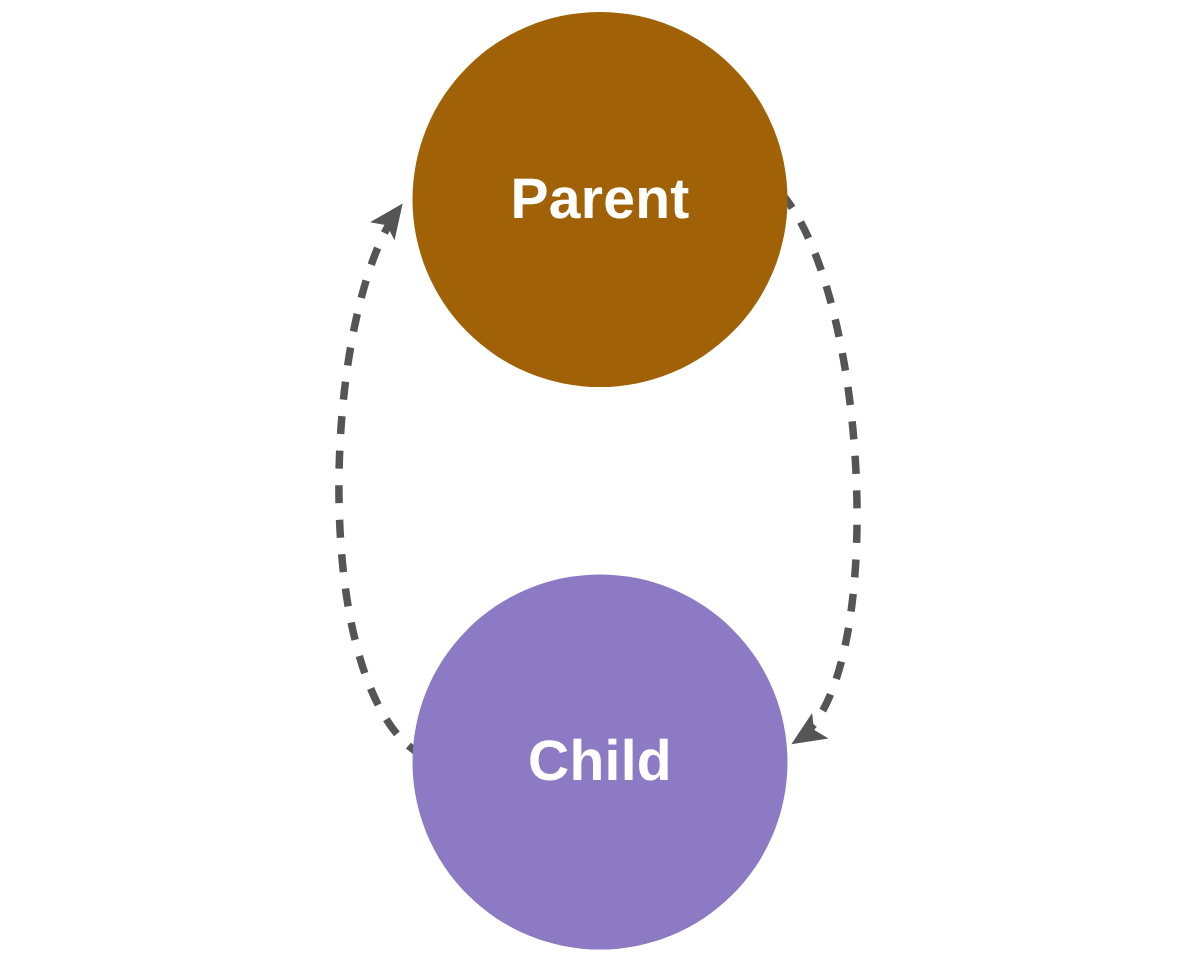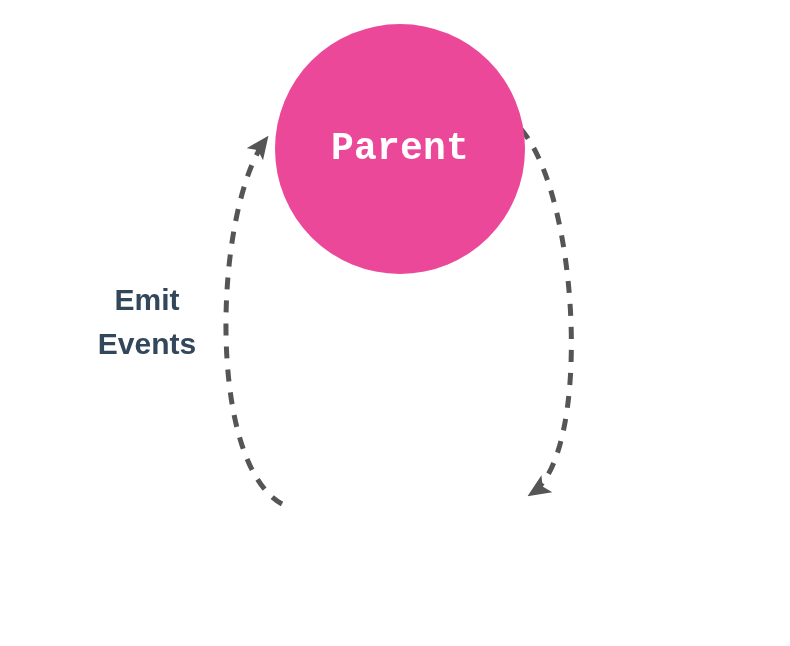--- a/index.html
+++ b/index.html
@@ -36,25 +36,24 @@
   .node-label {
     color: #ffffff;
     font-size: 38px;
     font-weight: bold;
     letter-spacing: 0.2px;
     line-height: 1;
     user-select: none;
   }
   #node-parent {
     left: 275px;
-    top: 24px;
+    top: 8px;
     width: 250px;
     height: 250px;
-    background: #ec4899;
-    font-family: Liberation Mono, monospace;
+    background: #a16207;
   }
   #node-child {
     left: 275px;
     top: 383px;
     width: 250px;
     height: 250px;
     background: #8d7ac4;
   }
   .edge-label {
     position: absolute;
@@ -94,18 +93,19 @@
 
     <path id="edge-emit-events" d="M 282 504 C 206 462 214 210 266 139" fill="none" stroke="#555555" stroke-width="5" stroke-linecap="butt" stroke-dasharray="12 11" marker-end="url(#arrow-up)"></path>
 
     <path id="edge-pass-props" d="M 521 129 C 580 198 592 455 531 494" fill="none" stroke="#555555" stroke-width="5" stroke-linecap="butt" stroke-dasharray="12 11" marker-end="url(#arrow-down)"></path>
   </svg>
 
   <div id="node-parent" class="node">
     <span class="node-label">Parent</span>
   </div>
 
+  <div id="node-child" class="node">
+    <span class="node-label">Child</span>
+  </div>
 
-  <div id="label-emit-events" class="edge-label">Emit
-Events</div>
 
 
 </div>
 
 </body></html>

